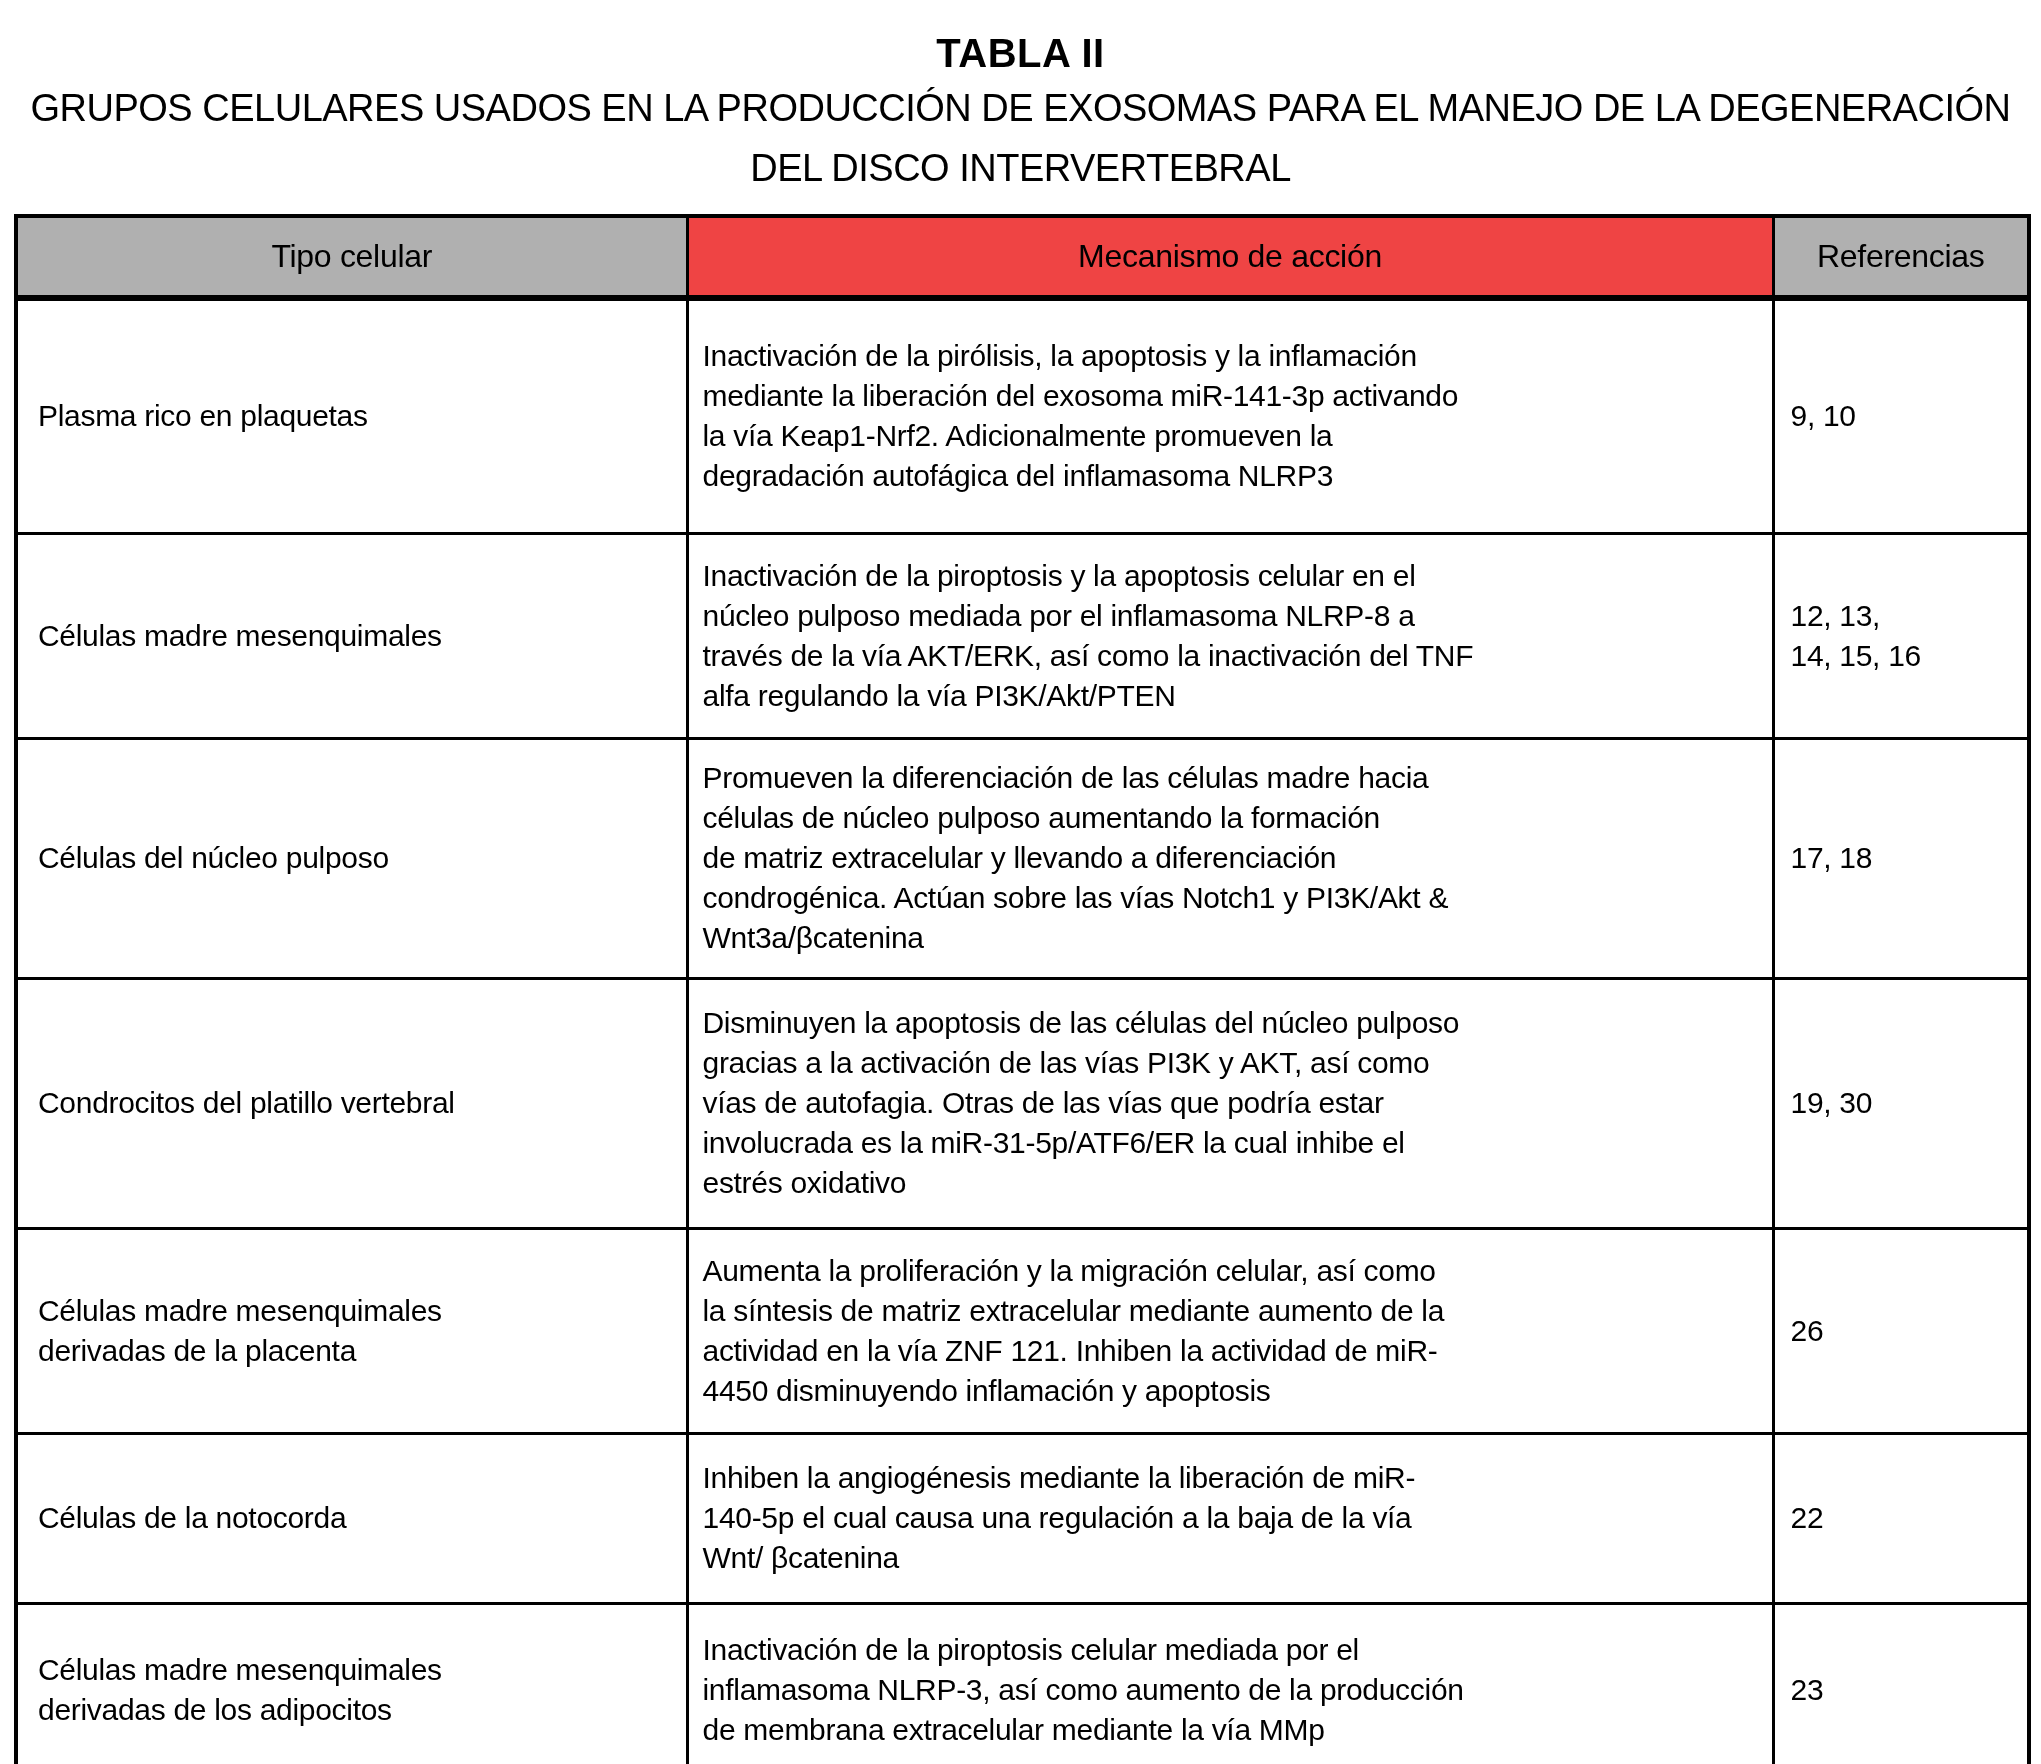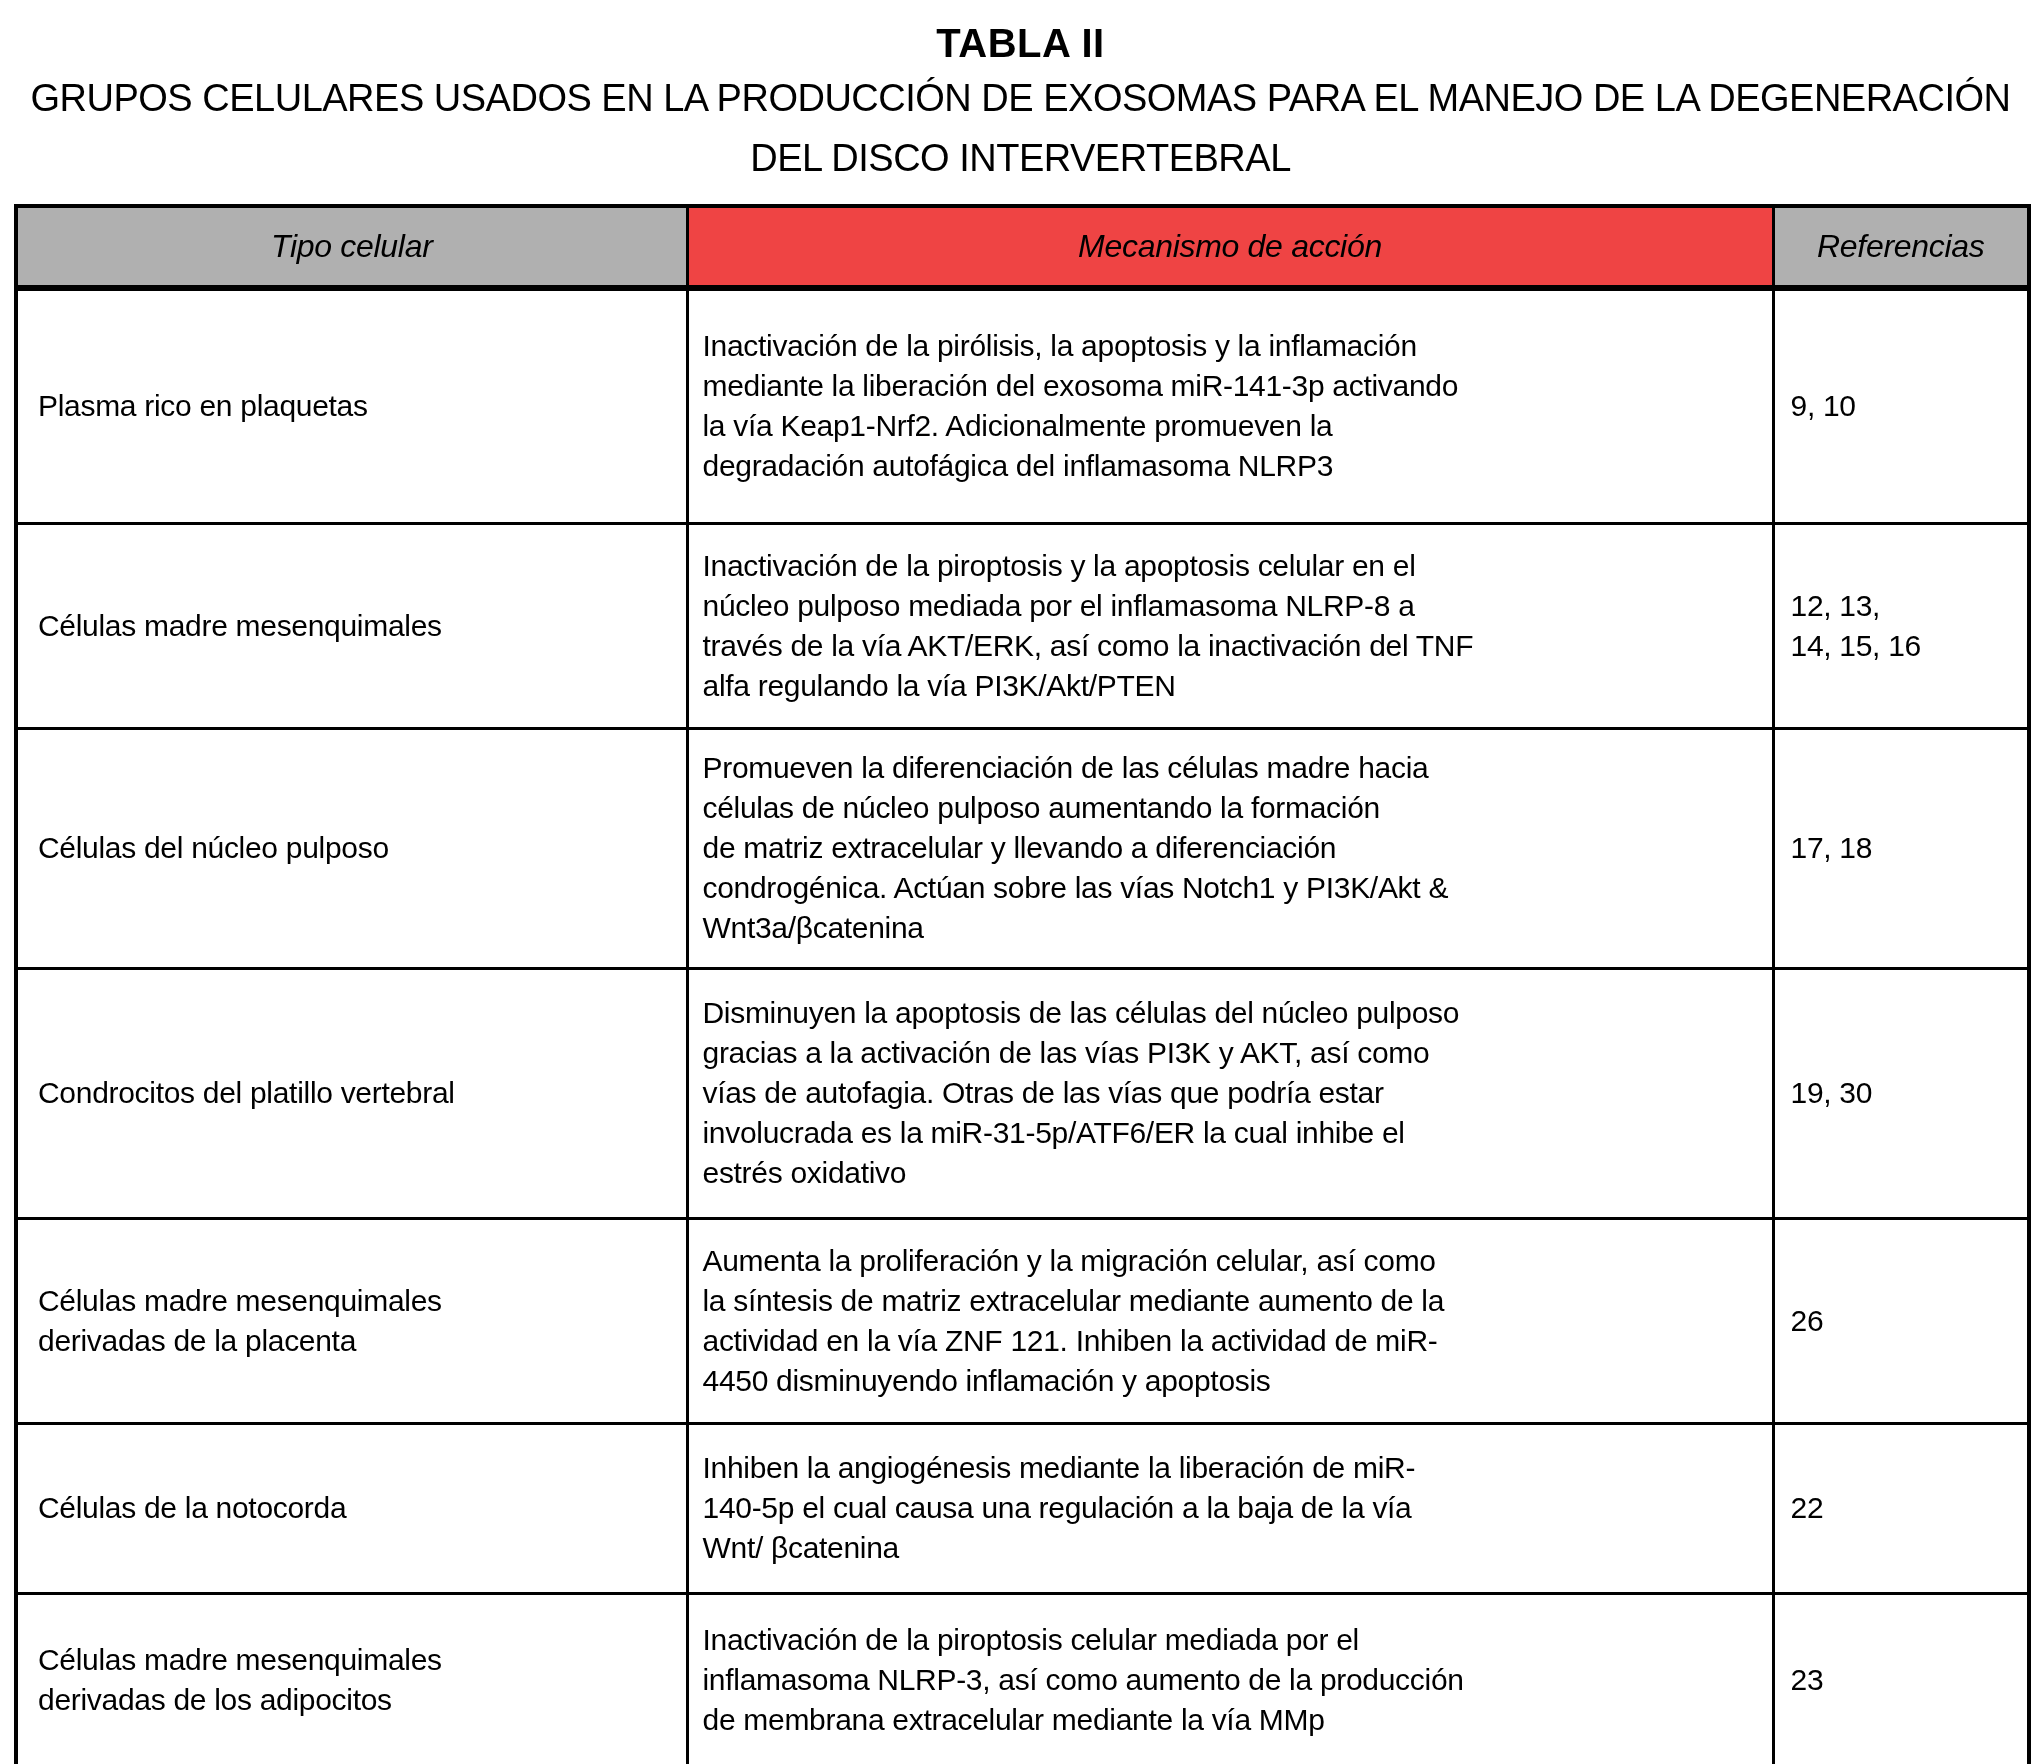--- a/index.html
+++ b/index.html
@@ -9,21 +9,21 @@
     width: 2041px;
     height: 1764px;
     overflow: hidden;
     font-family: "Liberation Sans", "DejaVu Sans", sans-serif;
     color: #000000;
   }
   .page {
     width: 2041px;
     height: 1252px;
     box-sizing: border-box;
-    padding-top: 20px;
+    padding-top: 30px;
   }
   .title {
     text-align: center;
     font-size: 40px;
     font-weight: bold;
     letter-spacing: 0.5px;
     line-height: 46px;
     margin: 0;
   }
   .subtitle {
@@ -45,21 +45,20 @@
   col.c-tipo { width: 671px; }
   col.c-mec  { width: 1086px; }
   col.c-ref  { width: 256px; }
   th, td {
     border: 3px solid #000000;
     vertical-align: middle;
     box-sizing: border-box;
   }
   thead th {
     height: 82px;
-    font-style: italic;
     font-weight: normal;
     font-size: 32px;
     text-align: center;
     border-bottom: 6px solid #000000;
     letter-spacing: -0.3px;
   }
   tbody td {
     font-size: 30px;
     line-height: 40px;
     letter-spacing: -0.3px;

